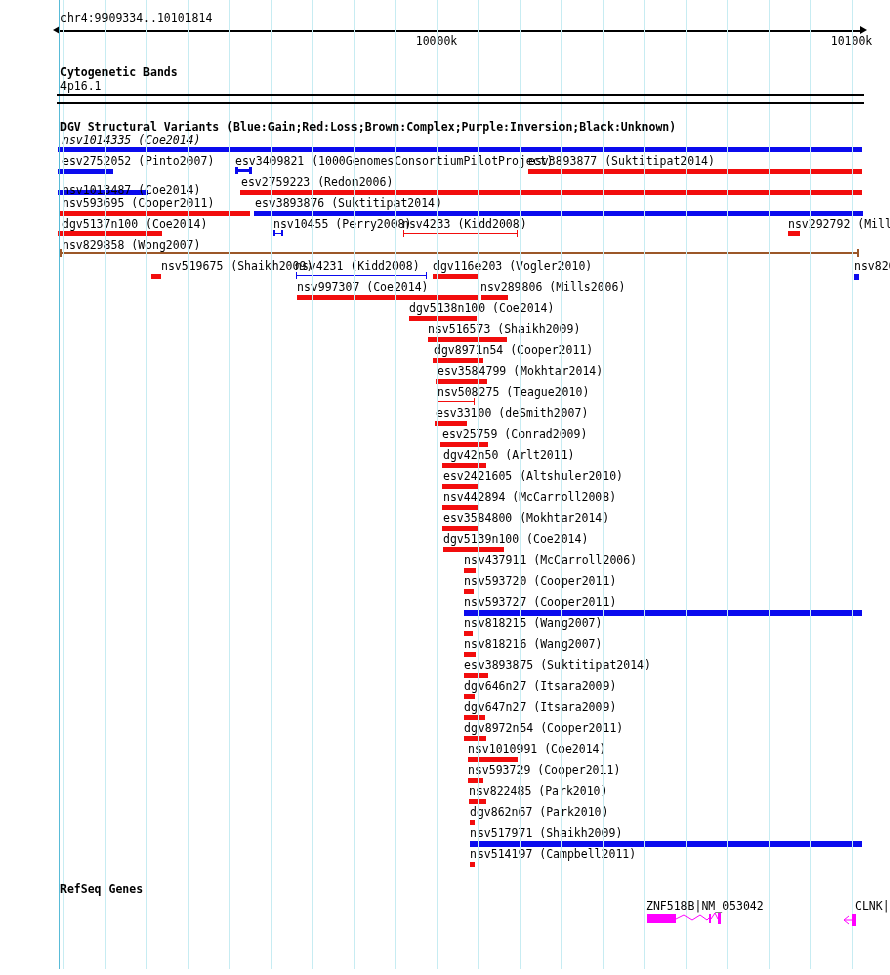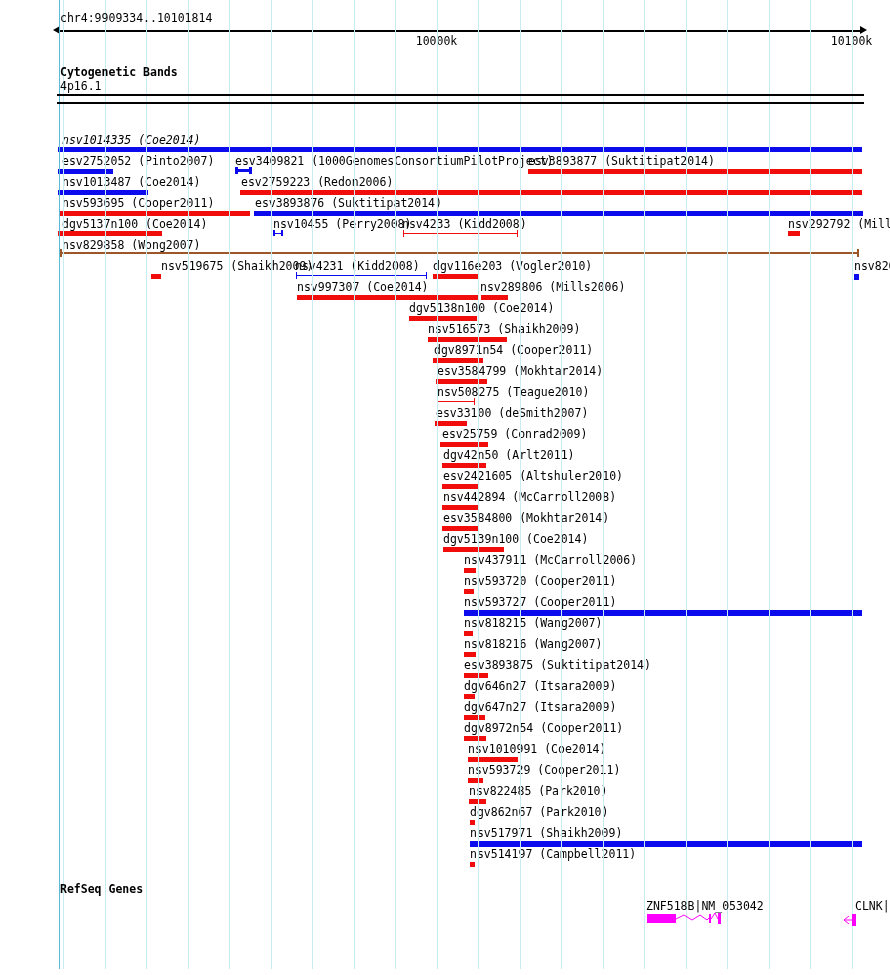--- a/index.html
+++ b/index.html
@@ -112,21 +112,21 @@
     <div class="vlabel" style="left: 273px; top: 218px;">nsv10455 (Perry2008)</div>
     <div class="vbar" style="left: 58px; top: 231px; width: 104px; height: 5px; background: rgb(242, 13, 13);"></div>
     <div class="vlabel" style="left: 62px; top: 218px;">dgv5137n100 (Coe2014)</div>
     <div class="vbar" style="left: 254px; top: 211px; width: 609px; height: 5px; background: rgb(11, 11, 238);"></div>
     <div class="vlabel" style="left: 255px; top: 197px;">esv3893876 (Suktitipat2014)</div>
     <div class="vbar" style="left: 60px; top: 211px; width: 190px; height: 5px; background: rgb(242, 13, 13);"></div>
     <div class="vlabel" style="left: 62px; top: 197px;">nsv593695 (Cooper2011)</div>
     <div class="vbar" style="left: 240px; top: 190px; width: 622px; height: 5px; background: rgb(242, 13, 13);"></div>
     <div class="vlabel" style="left: 241px; top: 176px;">esv2759223 (Redon2006)</div>
     <div class="vbar" style="left: 58px; top: 190px; width: 90px; height: 5px; background: rgb(11, 11, 238);"></div>
-    <div class="vlabel" style="left: 62px; top: 176px;">nsv1013487 (Coe2014)</div>
+    <div class="vlabel" style="left: 62px; top: 184px;">nsv1013487 (Coe2014)</div>
     <div class="vbar" style="left: 528px; top: 169px; width: 334px; height: 5px; background: rgb(242, 13, 13);"></div>
     <div class="vlabel" style="left: 528px; top: 155px;">esv3893877 (Suktitipat2014)</div>
     <div class="vcal" style="left: 235px; top: 167px; width: 17px; height: 7px; border-left: 3px solid rgb(11, 11, 238); border-right: 3px solid rgb(11, 11, 238);">
       <div class="vcal-line" style="height: 3px; background: rgb(11, 11, 238);"></div>
     </div>
     <div class="vlabel" style="left: 235px; top: 155px;">esv3409821 (1000GenomesConsortiumPilotProject)</div>
     <div class="vbar" style="left: 58px; top: 169px; width: 55px; height: 5px; background: rgb(11, 11, 238);"></div>
     <div class="vlabel" style="left: 62px; top: 155px;">esv2752052 (Pinto2007)</div>
     <div class="vbar" style="left: 58px; top: 147px; width: 804px; height: 5px; background: rgb(11, 11, 238);"></div>
     <div class="vlabel" style="left: 62px; top: 134px; font-style: italic;">nsv1014335 (Coe2014)</div>
@@ -175,20 +175,21 @@
     <div class="grid" style="left: 104.5px; height: 969px; background: rgb(199, 236, 242);"></div>
     <div class="grid" style="left: 63px; height: 969px; background: rgb(199, 236, 242);"></div>
     <div class="grid" style="left: 59px; height: 969px; background: rgb(89, 187, 215);"></div>
 
   <div class="txt" style="left:60px;top:12px;">chr4:9909334..10101814</div>
 
   <div class="hdr" style="left:60px;top:66px;">Cytogenetic Bands</div>
   <div class="txt" style="left:60px;top:80px;">4p16.1</div>
   <div class="bandbox" id="bandbox" style="left: 57px; top: 94px; width: 807px; height: 10px;"></div>
 
+  <div class="hdr" style="left:60px;top:121px;">DGV Structural Variants (Blue:Gain;Red:Loss;Brown:Complex;Purple:Inversion;Black:Unknown)</div>
 
   <div class="hdr" style="left:60px;top:883px;">RefSeq Genes</div>
 
   <div class="txt" style="left:646px;top:900px;">ZNF518B|NM_053042</div>
   <div class="gene" style="left:645px;top:912px;">
     <svg width="82" height="15" id="znf-svg">
       <rect x="2" y="2" width="29" height="9" class="mg-fill" fill="#ff00ff"></rect>
       <polyline points="31,7 39,3 47,8 55,3 62,8 64,6" fill="none" class="mg-stroke" stroke="#ff00ff" stroke-width="1"></polyline>
       <rect x="64" y="2" width="2" height="9" class="mg-fill" fill="#ff00ff"></rect>
       <polyline points="66,7 70,1 73,7" fill="none" class="mg-stroke" stroke="#ff00ff" stroke-width="1"></polyline>

